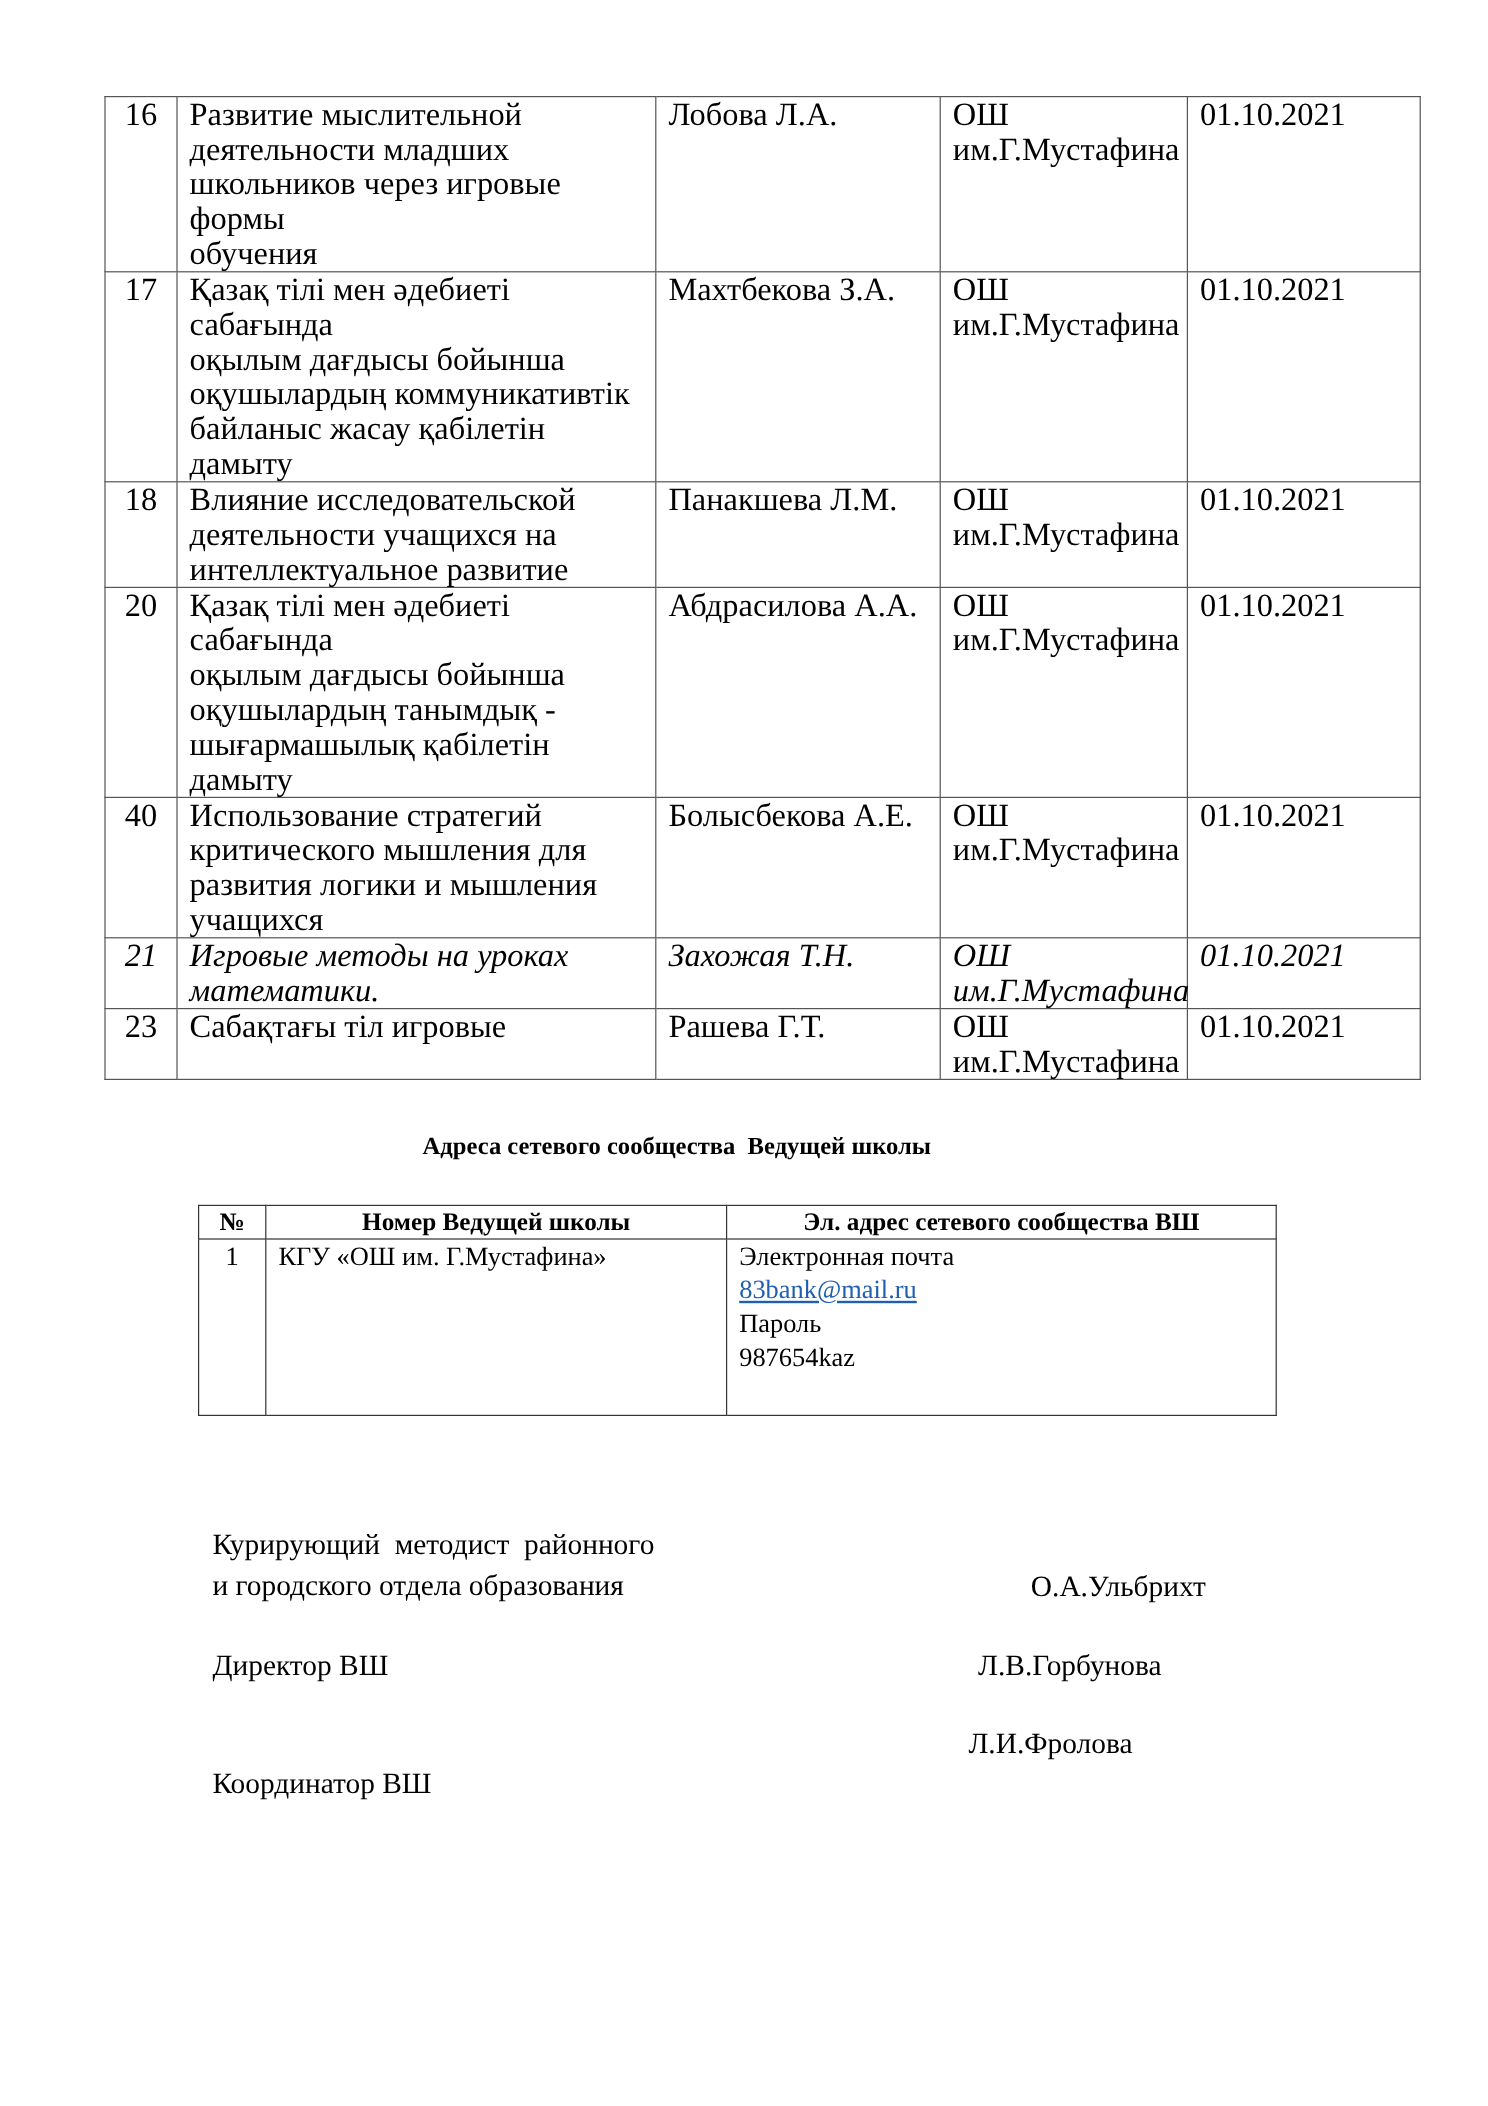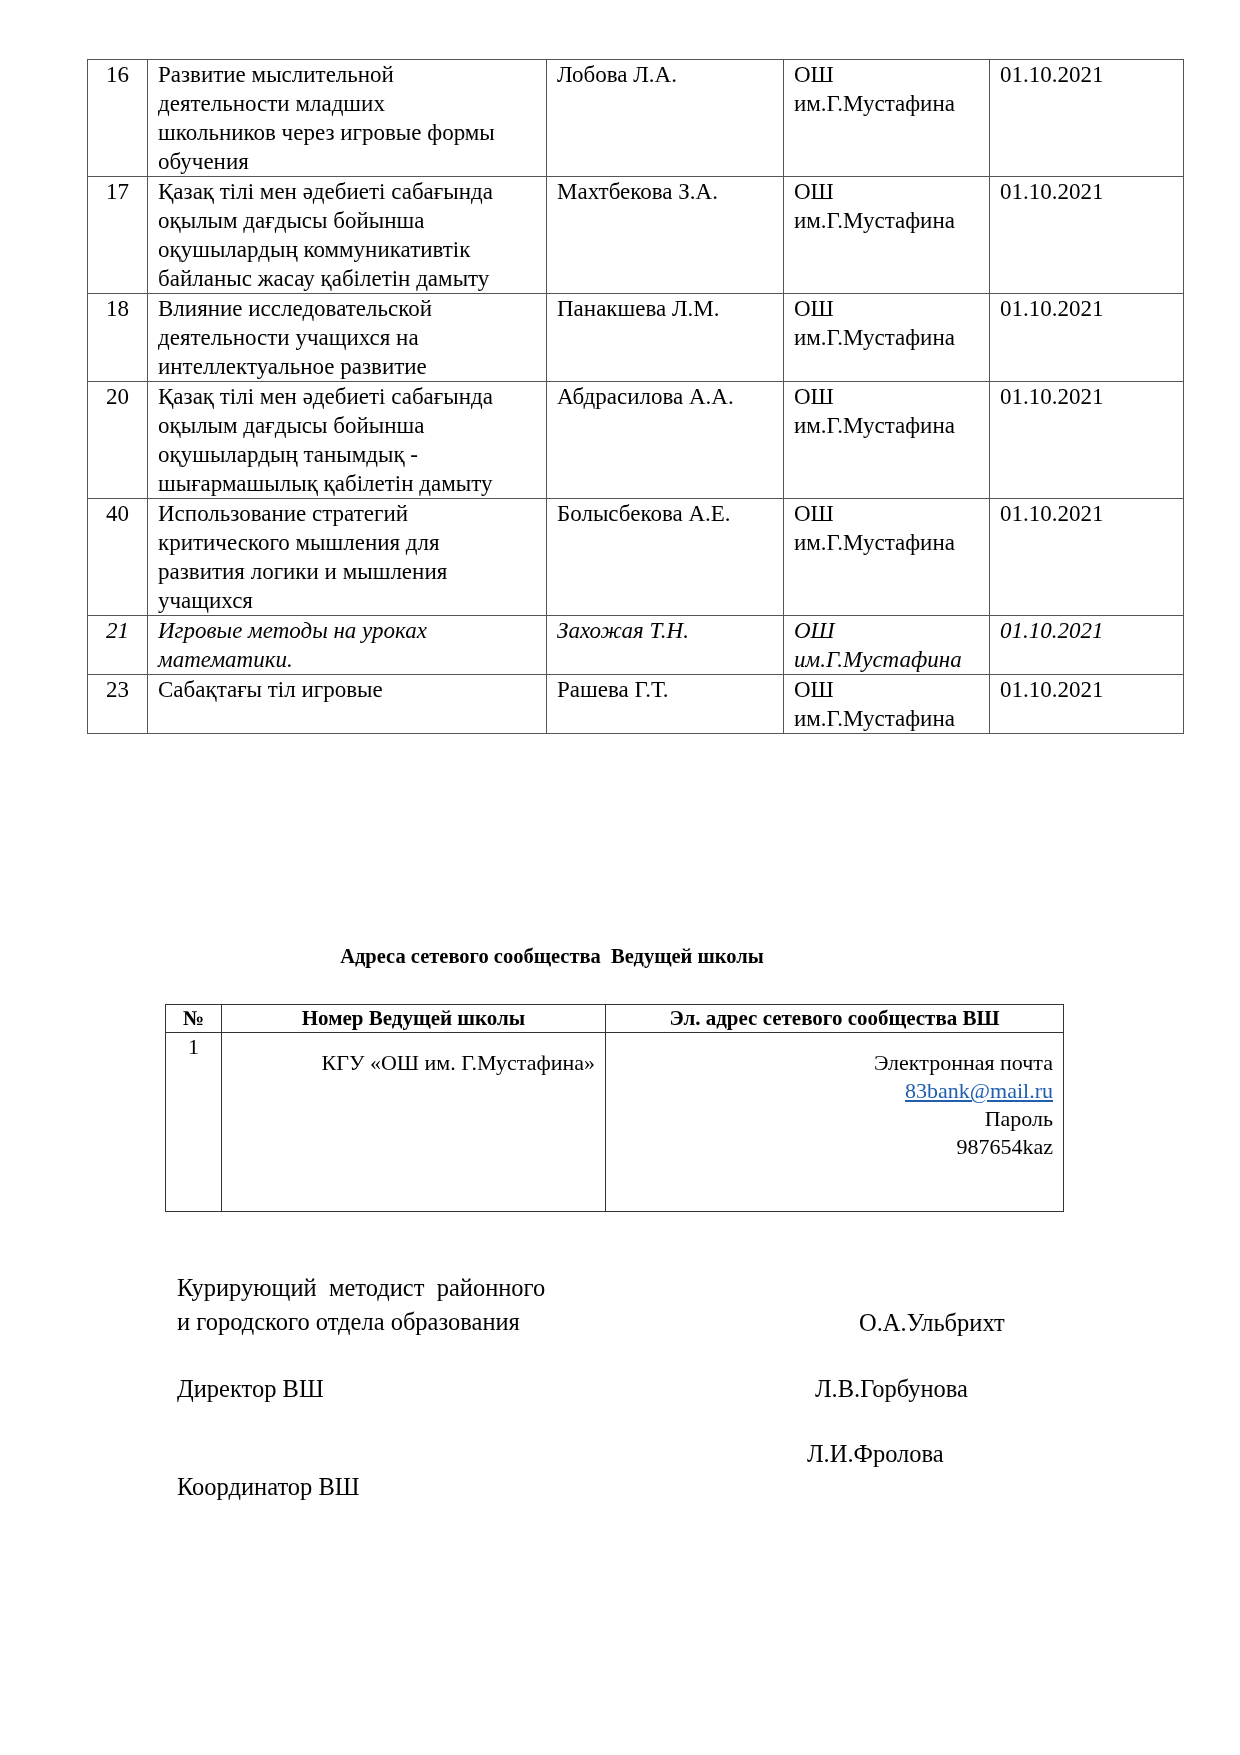--- a/index.html
+++ b/index.html
@@ -1,29 +1,29 @@
 <!DOCTYPE html>
 <html><head>
 <meta charset="utf-8">
 <style>
   html, body { margin:0; padding:0; background:#ffffff; }
   body { width:1240px; height:1755px; position:relative; overflow:hidden;
          font-family:"Liberation Serif", serif; color:#000; }
-  .main-table { position:absolute; left:87px; top:59px; width:1096px;
-                border-collapse:collapse; table-layout:fixed; font-size:23px; line-height:29px; }
+  .main-table { position:absolute; left:87px; top:80px; width:1096px;
+                border-collapse:collapse; table-layout:fixed; font-size:27px; line-height:29px; }
   .main-table td { border:1.5px solid #555; vertical-align:top; padding:0 10px 0 10px; }
   .main-table td.num { text-align:center; padding:0; }
   .main-table td.cell-text { white-space:pre-line; }
-  .heading { position:absolute; left:0; width:1104px; top:945px; text-align:center;
+  .heading { position:absolute; left:12px; width:1104px; top:945px; text-align:center;
              font-weight:bold; font-size:20.5px; white-space:pre; }
   .net-table { position:absolute; left:165px; top:1004px; width:898px;
                border-collapse:collapse; table-layout:fixed; font-size:22px; line-height:28px; }
   .net-table th, .net-table td { border:1.5px solid #333; vertical-align:top; }
   .net-table th { font-weight:bold; font-size:21px; text-align:center; height:27px; padding:0; line-height:26px; }
-  .net-table td { padding:16px 10px; height:146px;text-align:right; }
+  .net-table td { padding:0 10px; height:146px; }
   .net-table td.num { text-align:center; padding:0; }
   .link { color:#1f5fae; text-decoration:underline; }
   .sig { position:absolute; font-size:24.5px; line-height:34px; white-space:pre; }
 </style>
 </head>
 <body>
 
 <table class="main-table">
   <colgroup>
     <col style="width:60px">

